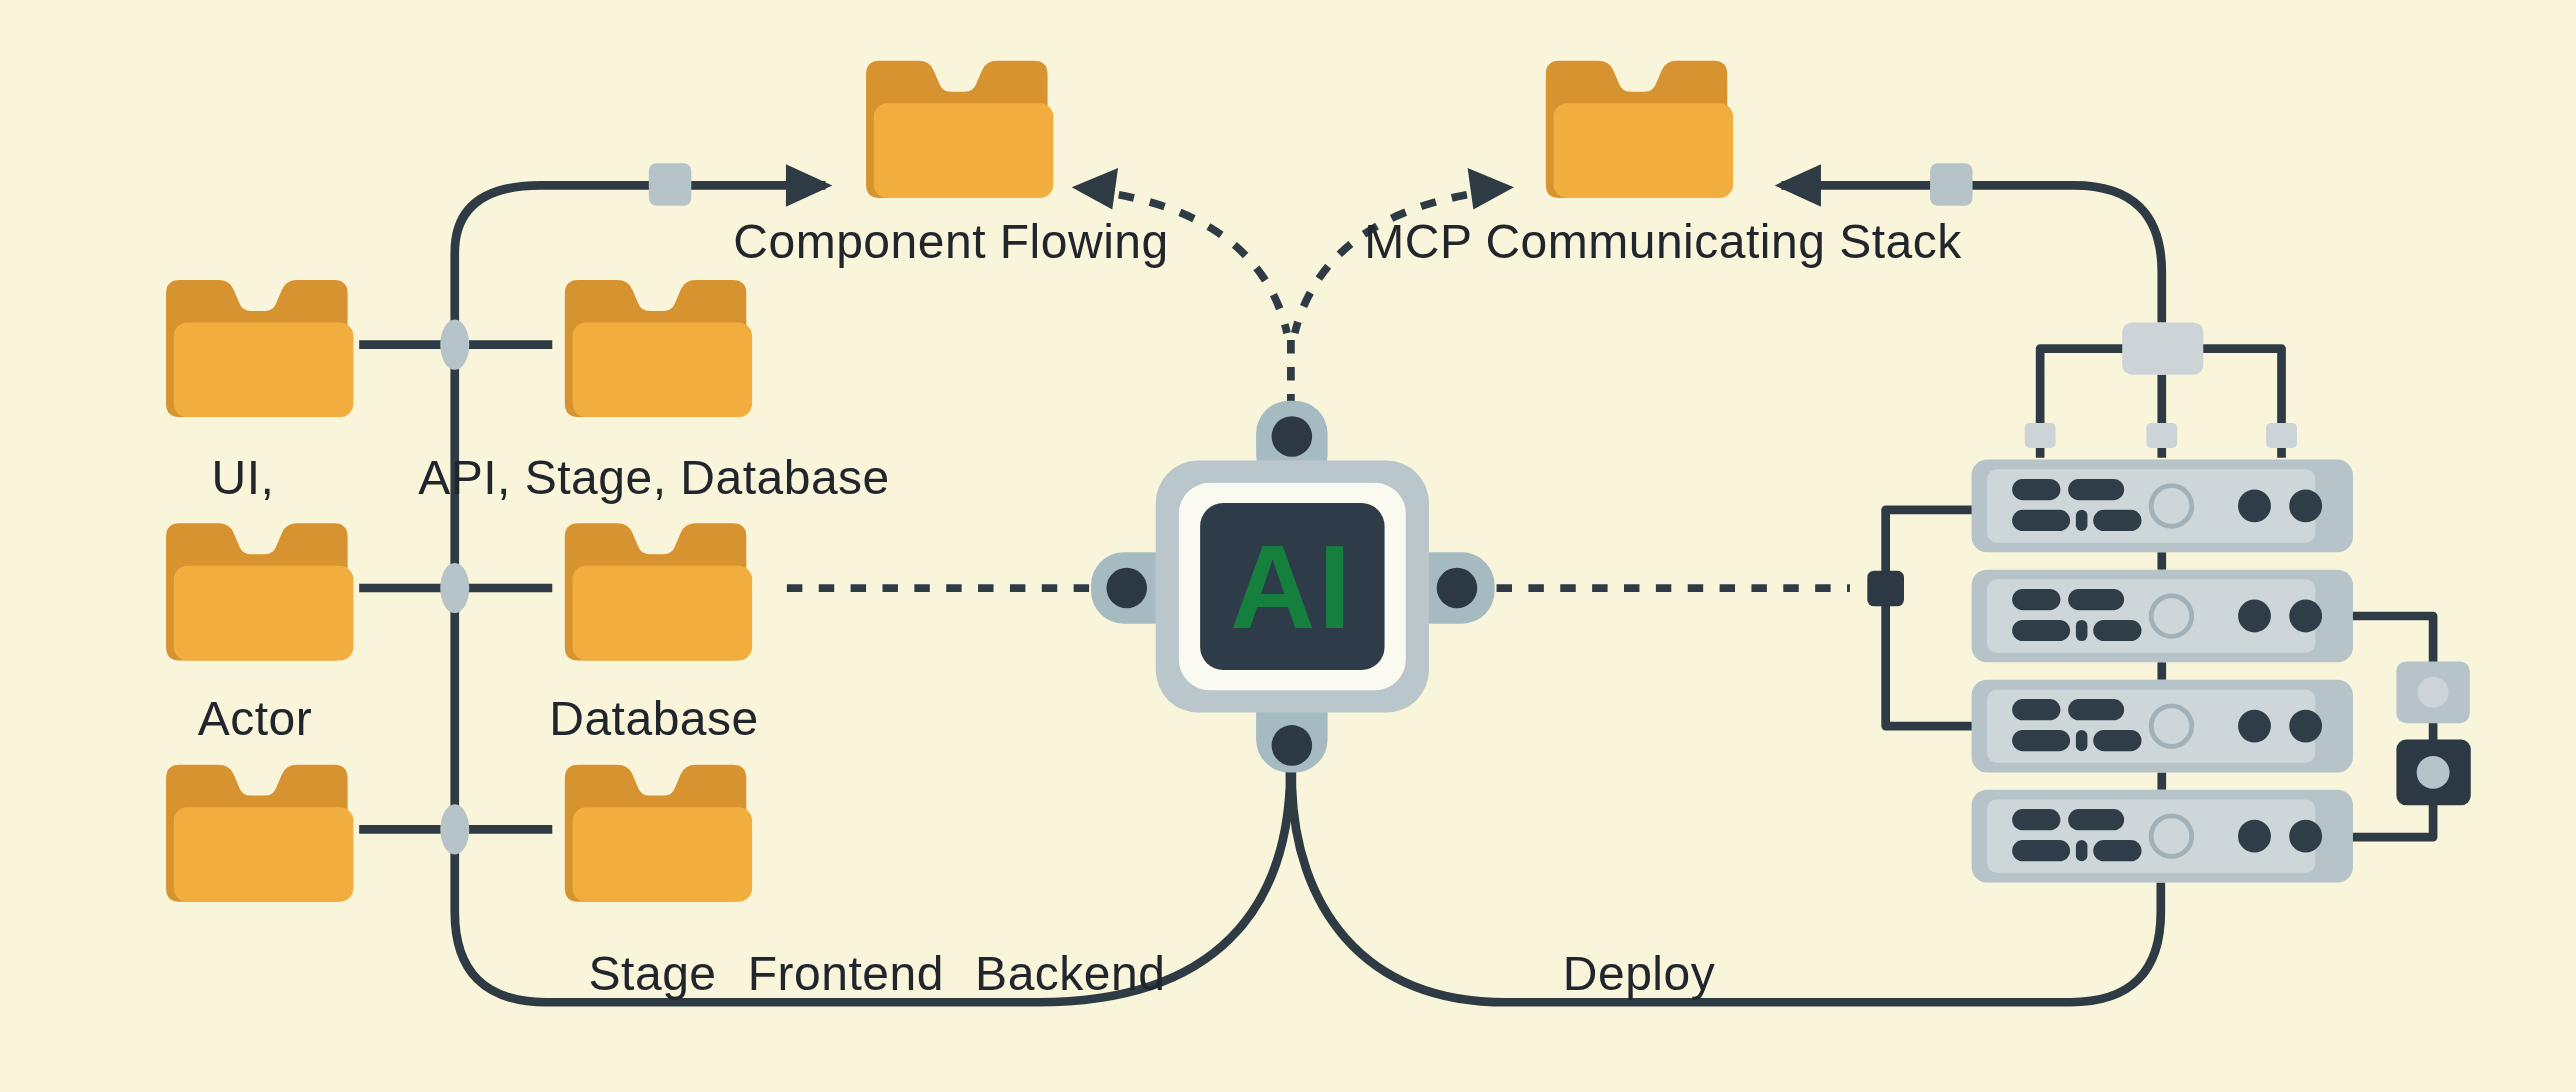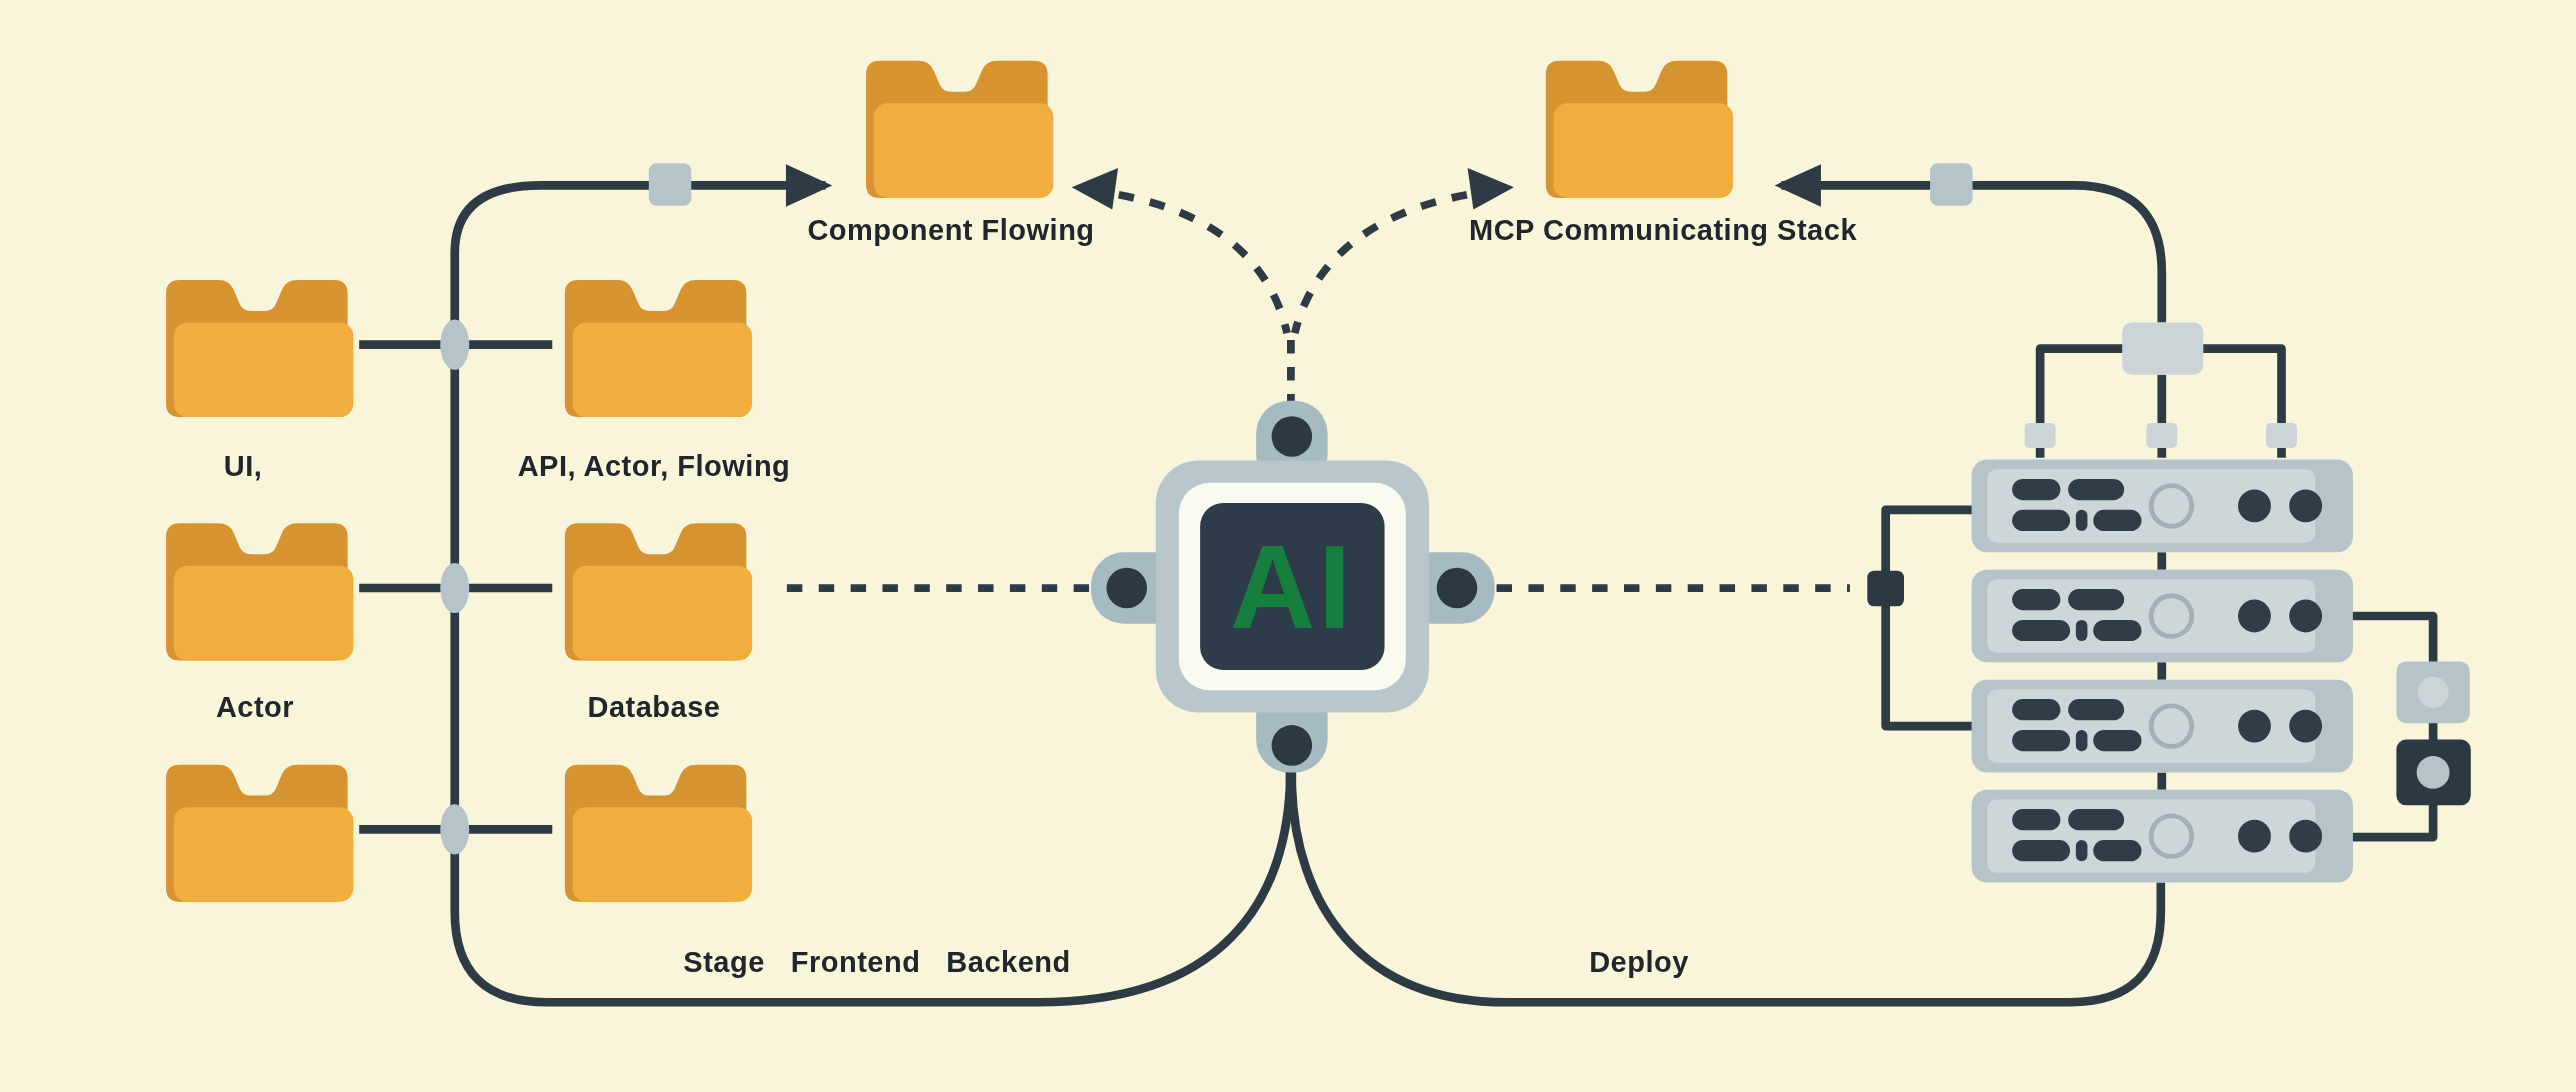--- a/index.html
+++ b/index.html
@@ -6,25 +6,25 @@
   body{
     width:2576px;height:1093px;
     background:var(--bg,#f9f5db);
     position:relative;overflow:hidden;
     font-family:"Liberation Sans", sans-serif;
   }
   .stage-svg{position:absolute;left:0;top:0;}
   .lbl{
     position:absolute;
     transform:translateX(-50%);
-    font-size:29px;
+    font-size:48px;
     color:var(--text,#20262c);
     white-space:nowrap;
     letter-spacing:0.5px;
-    font-weight:700;
+    font-weight:400;
   }
   .lbl.wide{word-spacing:17.4px;}
   .chip-label{
     position:absolute;
     transform:translate(-50%,-50%);
     font-size:118px;
     font-weight:700;
     color:#15803d;
     letter-spacing:2.9px;
   }
@@ -129,19 +129,19 @@
     <use href="#server-unit" x="2042" y="476"></use>
     <use href="#server-unit" x="2042" y="590"></use>
     <use href="#server-unit" x="2042" y="704"></use>
     <use href="#server-unit" x="2042" y="818"></use>
   </g>
 </svg>
 
 <div class="lbl" style="left:951px;top:214px">Component Flowing</div>
 <div class="lbl" style="left:1663px;top:214px">MCP Communicating Stack</div>
 <div class="lbl" style="left:243px;top:450px">UI,</div>
-<div class="lbl" style="left:654px;top:450px">API, Actor, Flowing</div>
+<div class="lbl" style="left:654px;top:450px">API, Stage, Database</div>
 <div class="lbl" style="left:255px;top:691px">Actor</div>
 <div class="lbl" style="left:654px;top:691px">Database</div>
 <div class="lbl wide" style="left:877px;top:946px">Stage Frontend Backend</div>
 <div class="lbl" style="left:1639px;top:946px">Deploy</div>
 <div class="chip-label" style="left:1292px;top:587px">AI</div>
 
 
 </body></html>

